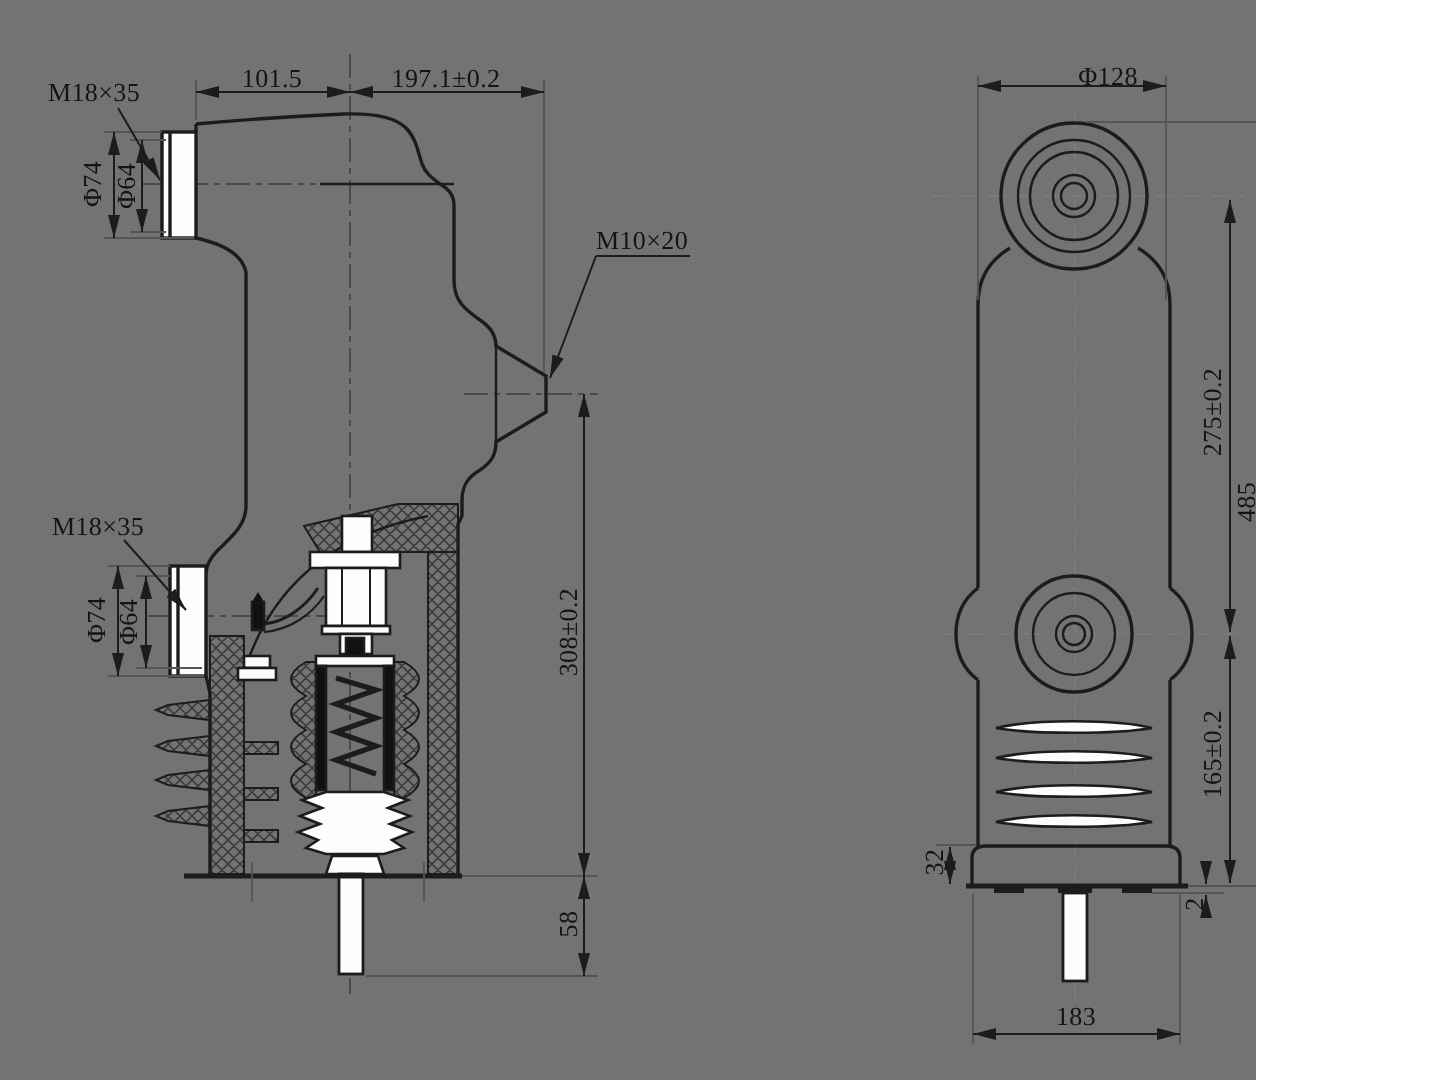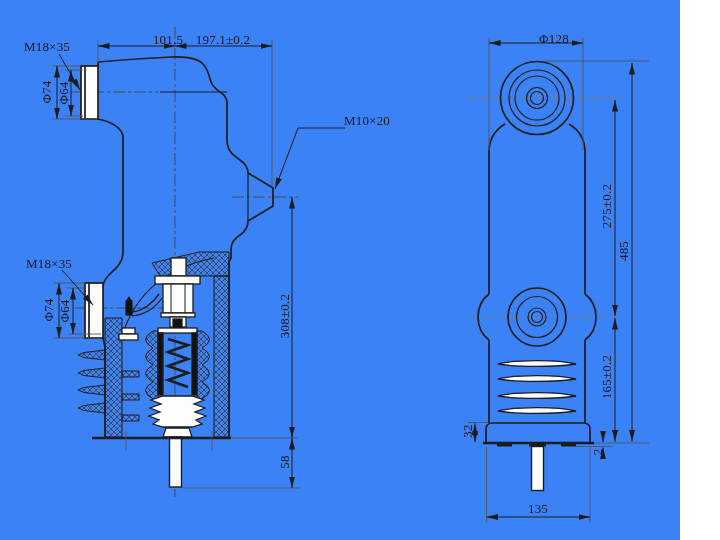--- a/index.html
+++ b/index.html
@@ -1,17 +1,17 @@
 <!DOCTYPE html>
 <html><head>
 <meta charset="utf-8">
 <style>
   html,body{margin:0;padding:0;background:#ffffff;}
   #canvas{
-    position:relative;width:680px;height:540px;background:#3b82f6;overflow:hidden;
+    position:relative;width:628px;height:540px;background:#737373;overflow:hidden;
     font-family:"Liberation Serif", serif;color:#111;
   }
   #linework{position:absolute;left:0;top:0;}
   .lbl{
     position:absolute;font-size:13px;white-space:nowrap;color:#141414;
     transform:translate(-50%,-50%);letter-spacing:0.2px;line-height:1;
   }
   .lbl.v{transform:translate(-50%,-50%) rotate(-90deg);}
 </style>
 </head>
@@ -210,32 +210,32 @@
       <line x1="632" y1="63" x2="632" y2="441.5" marker-start="url(#ar)" marker-end="url(#ar)"></line>
       <line x1="475" y1="423.5" x2="475" y2="442" marker-start="url(#ar)" marker-end="url(#ar)"></line>
       <line x1="486.5" y1="517" x2="590" y2="517" marker-start="url(#ar)" marker-end="url(#ar)"></line>
       <line x1="603" y1="431" x2="603" y2="442" marker-end="url(#ar)"></line>
       <line x1="603" y1="458" x2="603" y2="447.5" marker-end="url(#ar)"></line>
     </g>
   </g>
 </svg>
 
   <div class="lbl" style="left:47px;  top:46px;">M18×35</div>
-  <div class="lbl" style="left:136px; top:39px;margin-left:32px;">101.5</div>
+  <div class="lbl" style="left:136px; top:39px;">101.5</div>
   <div class="lbl" style="left:223px; top:39px;">197.1±0.2</div>
   <div class="lbl v" style="left:46px;  top:92px;">Φ74</div>
   <div class="lbl v" style="left:63px;  top:93px;">Φ64</div>
-  <div class="lbl" style="left:321px; top:120px;margin-left:46px;">M10×20</div>
+  <div class="lbl" style="left:321px; top:120px;">M10×20</div>
   <div class="lbl" style="left:49px;  top:263px;">M18×35</div>
   <div class="lbl v" style="left:48px;  top:310px;">Φ74</div>
   <div class="lbl v" style="left:64px;  top:311px;">Φ64</div>
   <div class="lbl v" style="left:284px; top:316px;">308±0.2</div>
   <div class="lbl v" style="left:284px; top:462px;">58</div>
 
   <div class="lbl" style="left:554px; top:38px;">Φ128</div>
   <div class="lbl v" style="left:606px; top:206px;">275±0.2</div>
   <div class="lbl v" style="left:623px; top:251px;">485</div>
   <div class="lbl v" style="left:606px; top:377px;">165±0.2</div>
   <div class="lbl v" style="left:467px; top:431px;">32</div>
   <div class="lbl v" style="left:597px; top:452px;">2</div>
-  <div class="lbl" style="left:538px; top:508px;">135</div>
+  <div class="lbl" style="left:538px; top:508px;">183</div>
 
 </div>
 
 </body></html>

